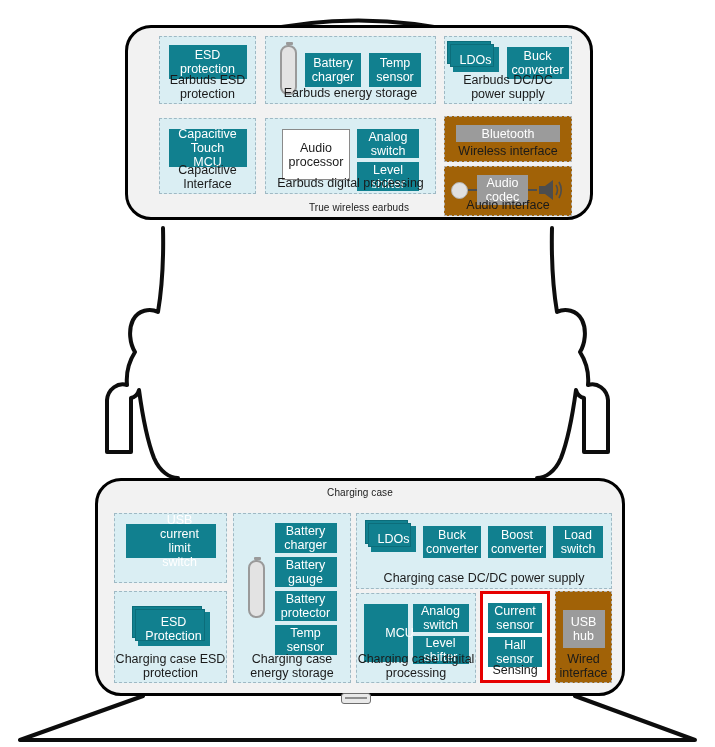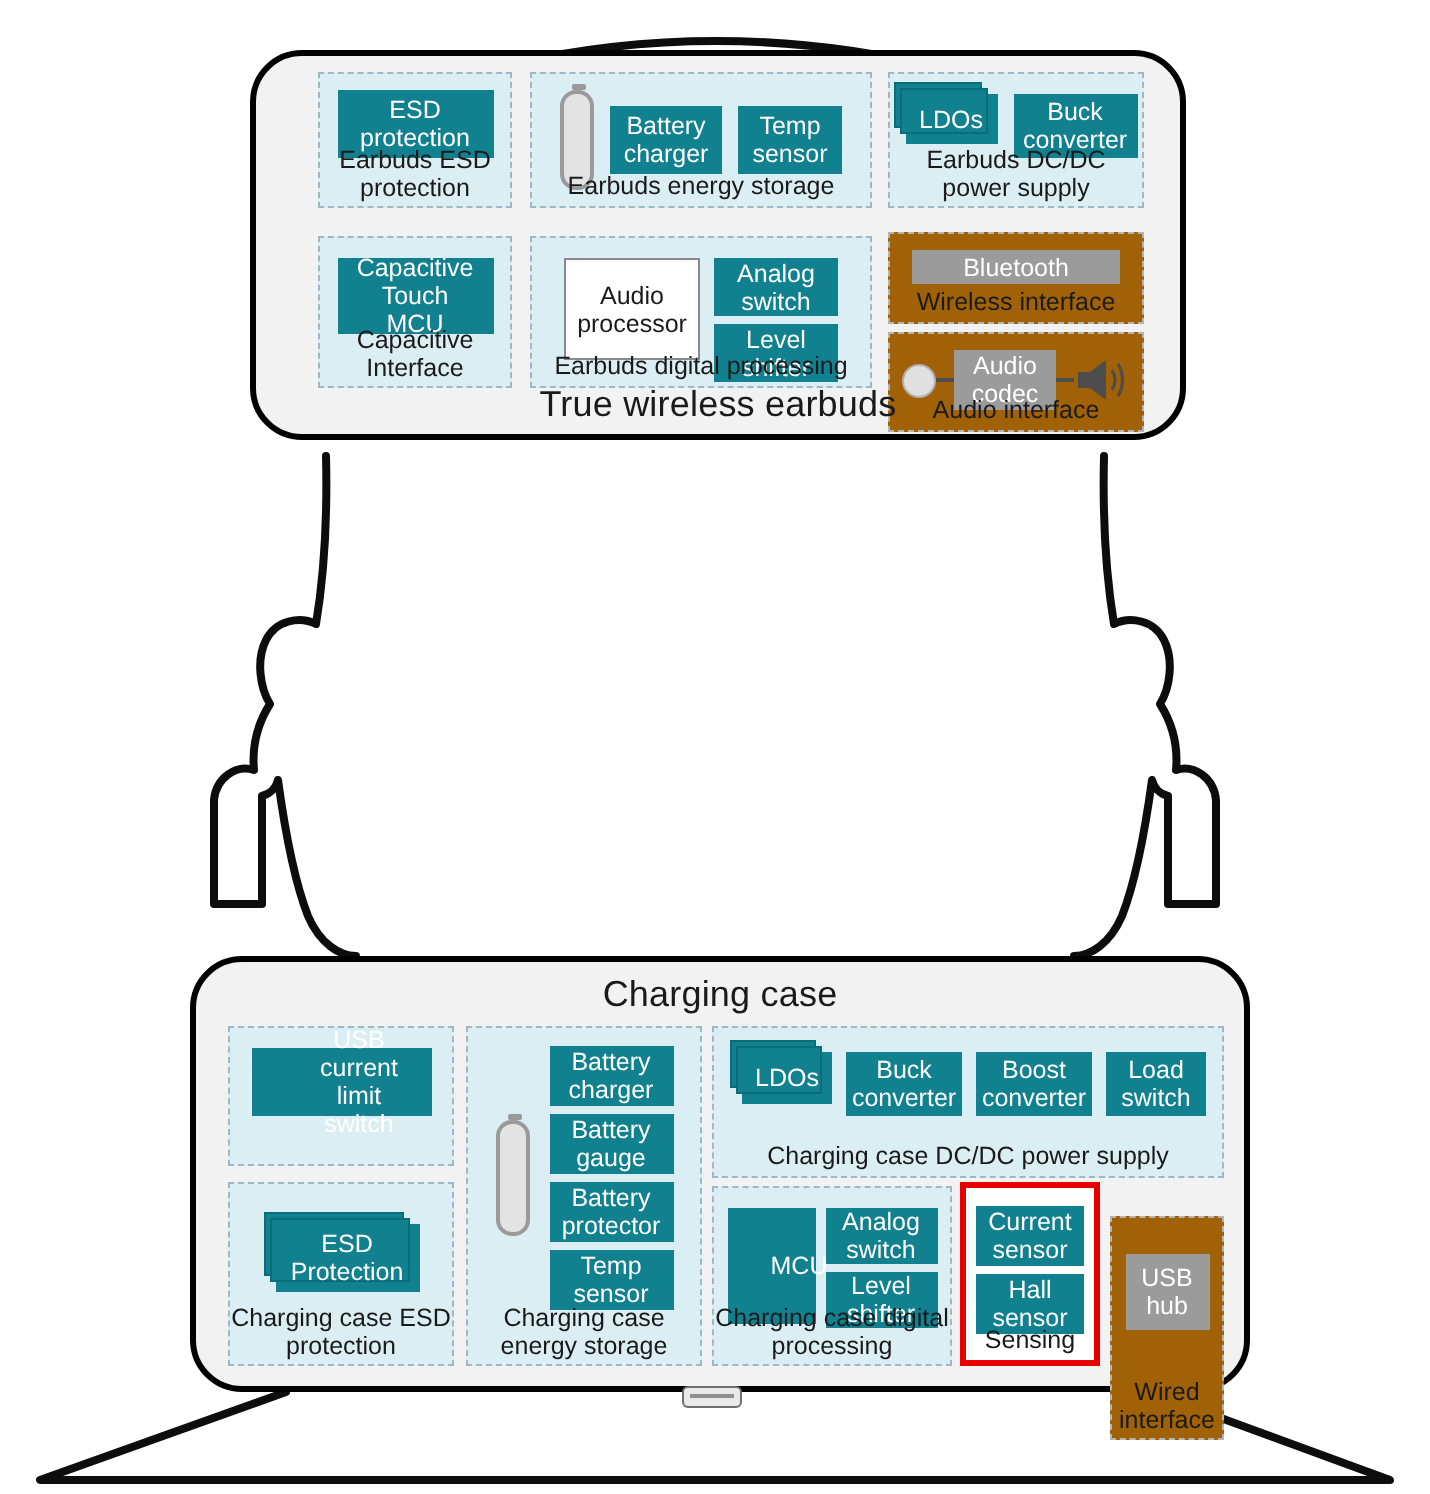--- a/index.html
+++ b/index.html
@@ -39,21 +39,21 @@
   #case-panel {
     left: 95px; top: 478px;
     width: 530px; height: 218px;
     border-radius: 26px;
   }
 
   .panel-caption {
     position: absolute;
     width: 100%;
     text-align: center;
-    font-size: 18px;
+    font-size: 10px;
     color: #1a1a1a;
     letter-spacing: 0.1px;
   }
   #earbuds-caption { bottom: 4px; left: 0; }
   #case-caption    { top: 6px; left: 0; }
 
   
   .group {
     position: absolute;
     border: 1px dashed #9fb9c4;
@@ -365,21 +365,21 @@
   <div class="group highlight" style="left:382px; top:110px; width:70px; height:92px;">
     <div class="chips col" style="margin-top:3px;">
       <div class="chip" style="width:54px;height:30px;">Current
 sensor</div>
       <div class="chip" style="width:54px;height:30px;">Hall
 sensor</div>
     </div>
     <div class="group-label">Sensing</div>
   </div>
 
-  <div class="group grey-bg" style="left:457px; top:127px; width:57px; height:112px;">
+  <div class="group grey-bg" style="left:457px; top:110px; width:57px; height:92px;">
     <div class="chips" style="margin-top:12px;">
       <div class="chip grey" style="width:42px;height:38px;">USB
 hub</div>
     </div>
     <div class="group-label two-line">Wired
 interface</div>
   </div>
 </div>
 
 <div class="usb-plug"></div>

